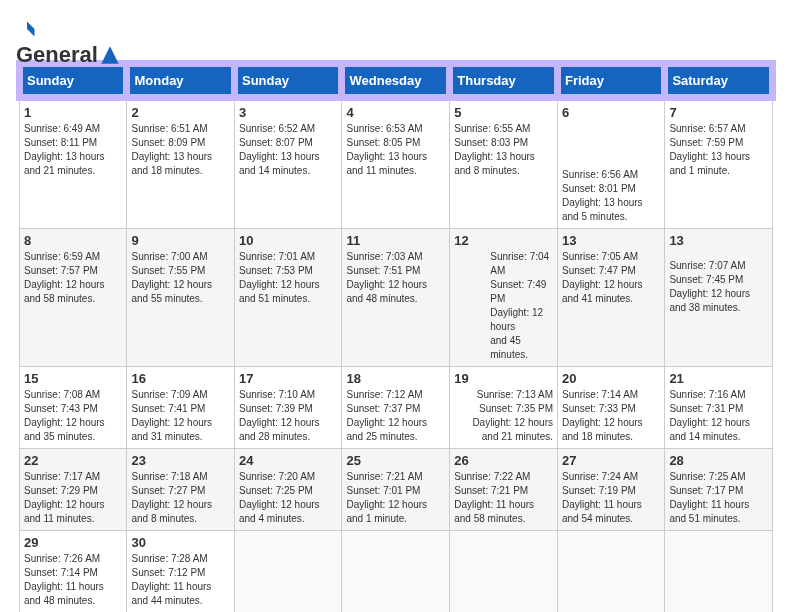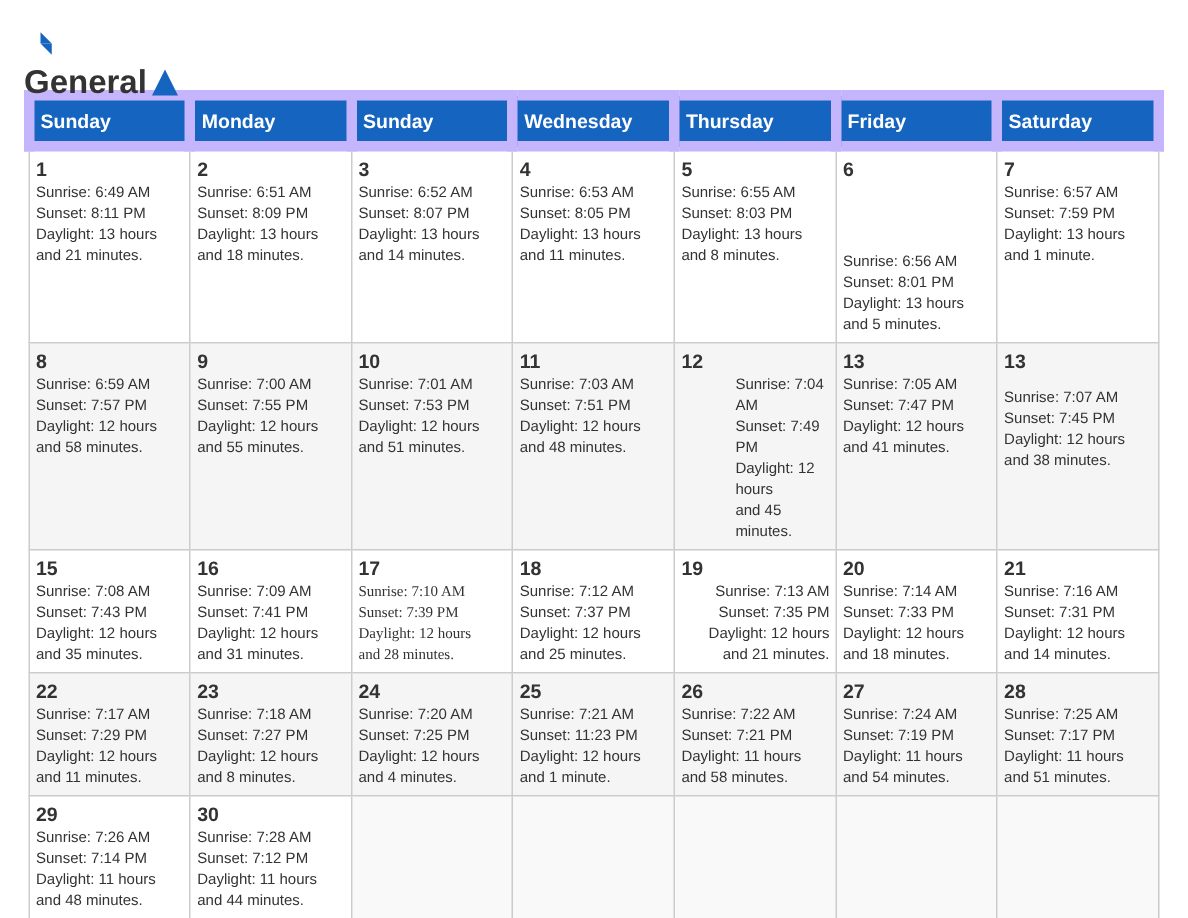--- a/index.html
+++ b/index.html
@@ -238,21 +238,21 @@
         </td>
         <td>
           <span class="day-number">16</span>
           <div class="day-info" style="white-space: pre-line;">Sunrise: 7:09 AM
 Sunset: 7:41 PM
 Daylight: 12 hours
 and 31 minutes.</div>
         </td>
         <td>
           <span class="day-number">17</span>
-          <div class="day-info" style="white-space: pre-line; font-family: Liberation Serif, serif;">Sunrise: 7:10 AM
+          <div class="day-info" style="white-space: pre-line;">Sunrise: 7:10 AM
 Sunset: 7:39 PM
 Daylight: 12 hours
 and 28 minutes.</div>
         </td>
         <td>
           <span class="day-number">18</span>
           <div class="day-info" style="white-space: pre-line;">Sunrise: 7:12 AM
 Sunset: 7:37 PM
 Daylight: 12 hours
 and 25 minutes.</div>
@@ -297,21 +297,21 @@
         <td>
           <span class="day-number">24</span>
           <div class="day-info" style="white-space: pre-line;">Sunrise: 7:20 AM
 Sunset: 7:25 PM
 Daylight: 12 hours
 and 4 minutes.</div>
         </td>
         <td>
           <span class="day-number">25</span>
           <div class="day-info" style="white-space: pre-line;">Sunrise: 7:21 AM
-Sunset: 11:23 PM
+Sunset: 7:01 PM
 Daylight: 12 hours
 and 1 minute.</div>
         </td>
         <td>
           <span class="day-number">26</span>
           <div class="day-info" style="white-space: pre-line;">Sunrise: 7:22 AM
 Sunset: 7:21 PM
 Daylight: 11 hours
 and 58 minutes.</div>
         </td>

